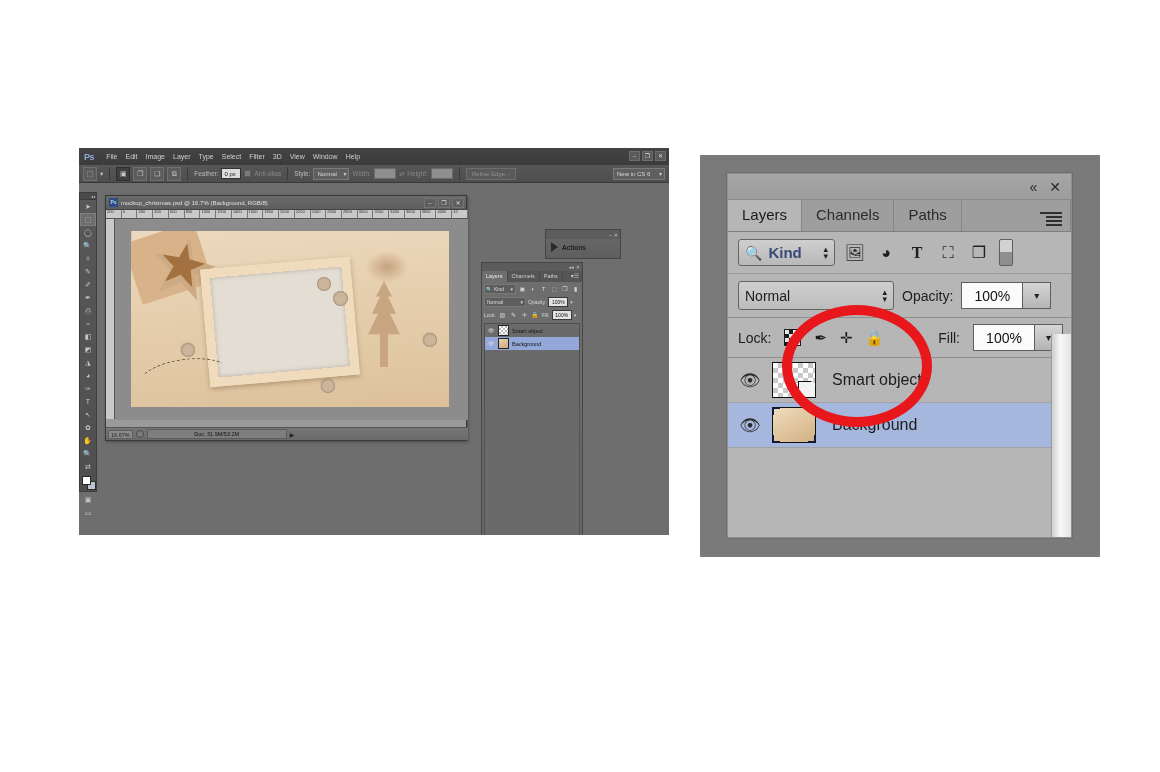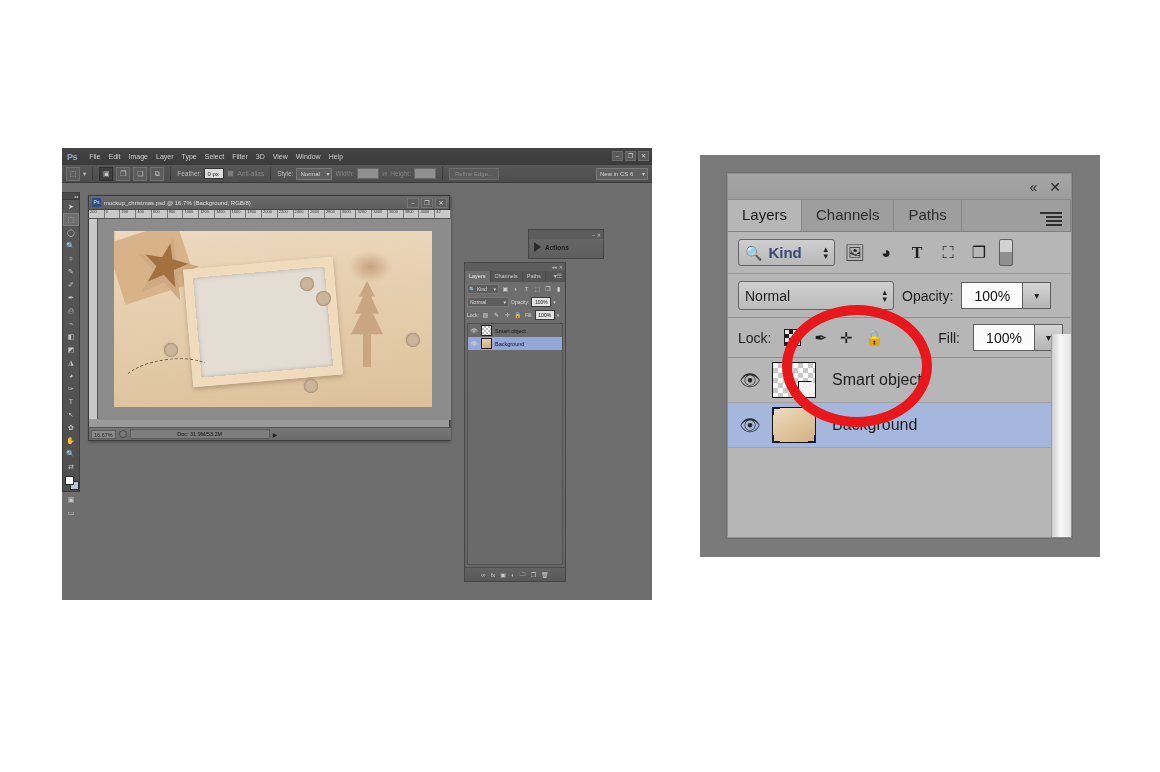--- a/index.html
+++ b/index.html
@@ -7,22 +7,22 @@
     margin: 0; padding: 0;
     width: 1160px; height: 772px;
     background: #ffffff;
     font-family: "Liberation Sans", sans-serif;
     overflow: hidden;
   }
   #root { position: relative; width: 1160px; height: 772px; background: #fff; }
 
   
   #ps-window {
-    position: absolute; left: 62px; top: 148px;
-    width: 590px; height: 452px;
+    position: absolute; left: 79px; top: 148px;
+    width: 590px; height: 387px;
     background: #6e6e6e;
     overflow: hidden;
   }
   .ps-menubar {
     position: absolute; left: 0; top: 0; width: 590px; height: 17px;
     background: linear-gradient(#444444, #3b3b3b);
     display: flex; align-items: center;
   }
   .ps-logo {
     color: #8fa8d8; font-weight: bold; font-size: 9px;

